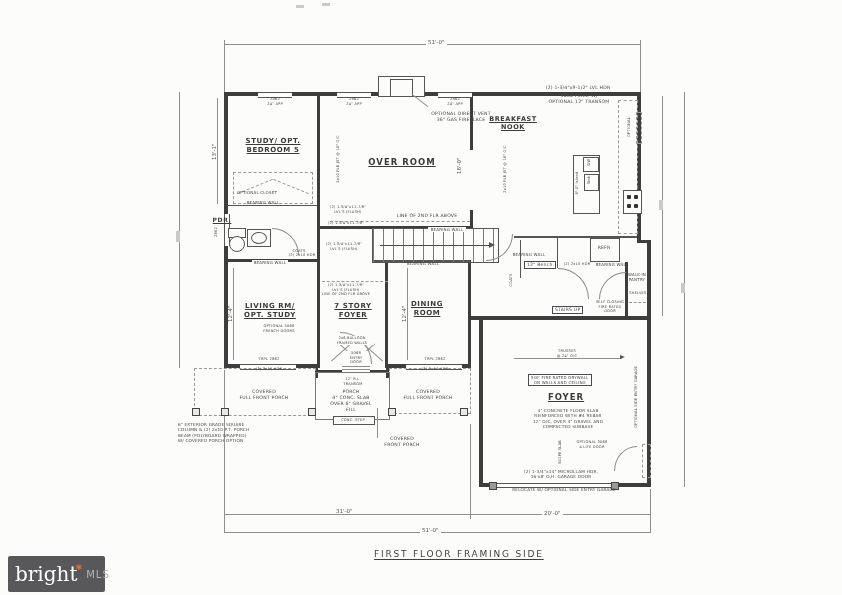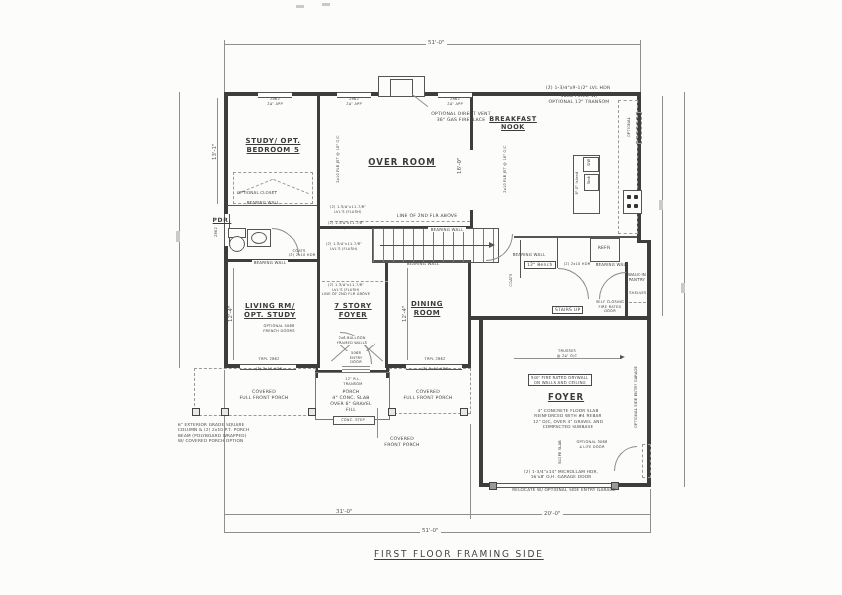--- a/index.html
+++ b/index.html
@@ -279,14 +279,19 @@
   <div class="lbl v tiny" style="left:558px;top:468px;width:32px;">SLOPE SLAB</div>
   <div class="lbl tiny" style="left:572px;top:440px;width:40px;">OPTIONAL 3068
 4 LITE DOOR</div>
   <div class="lbl v tiny" style="left:634px;top:438px;width:82px;">OPTIONAL SIDE ENTRY GARAGE</div>
   <div class="lbl" style="left:522px;top:469px;width:78px;font-size:4.2px;">(2) 1-3/4"x14" MICROLLAM HDR,
 16'x8' O.H. GARAGE DOOR</div>
   <div class="lbl" style="left:506px;top:487px;width:116px;font-size:4.2px;">RELOCATE W/ OPTIONAL SIDE ENTRY GARAGE</div>
 
   <div class="title" style="left:374px;top:549px;">FIRST FLOOR FRAMING SIDE</div>
 
+  <div class="wm">
+    <span class="brand">bright</span>
+    <span class="star">✱</span>
+    <span class="mls">MLS</span>
+  </div>
 
 </div>
 
 </body></html>

